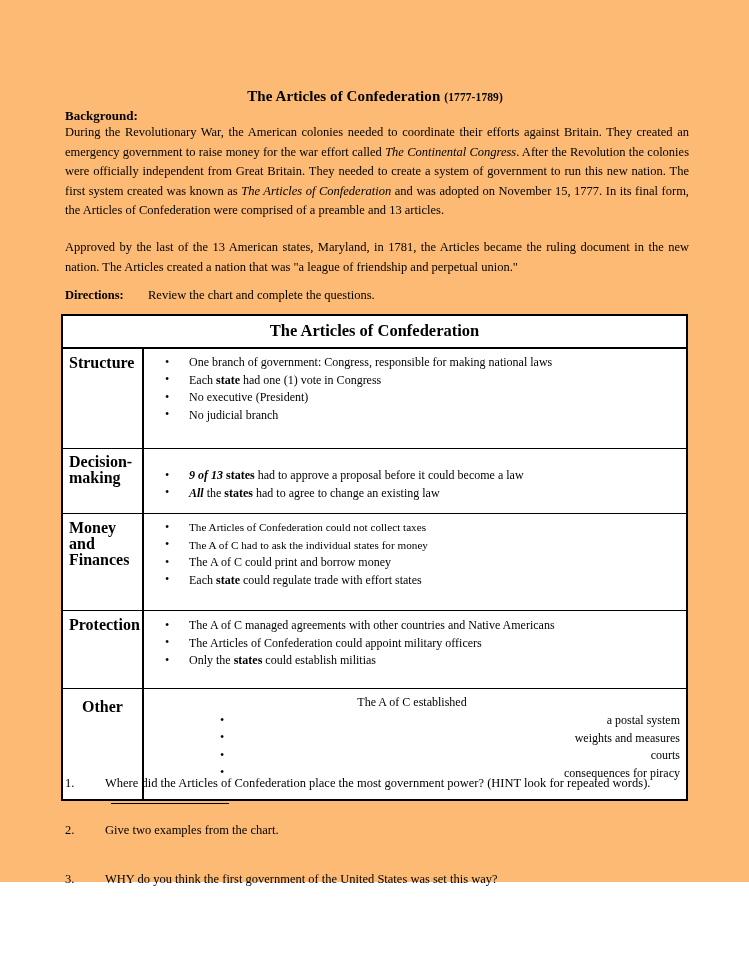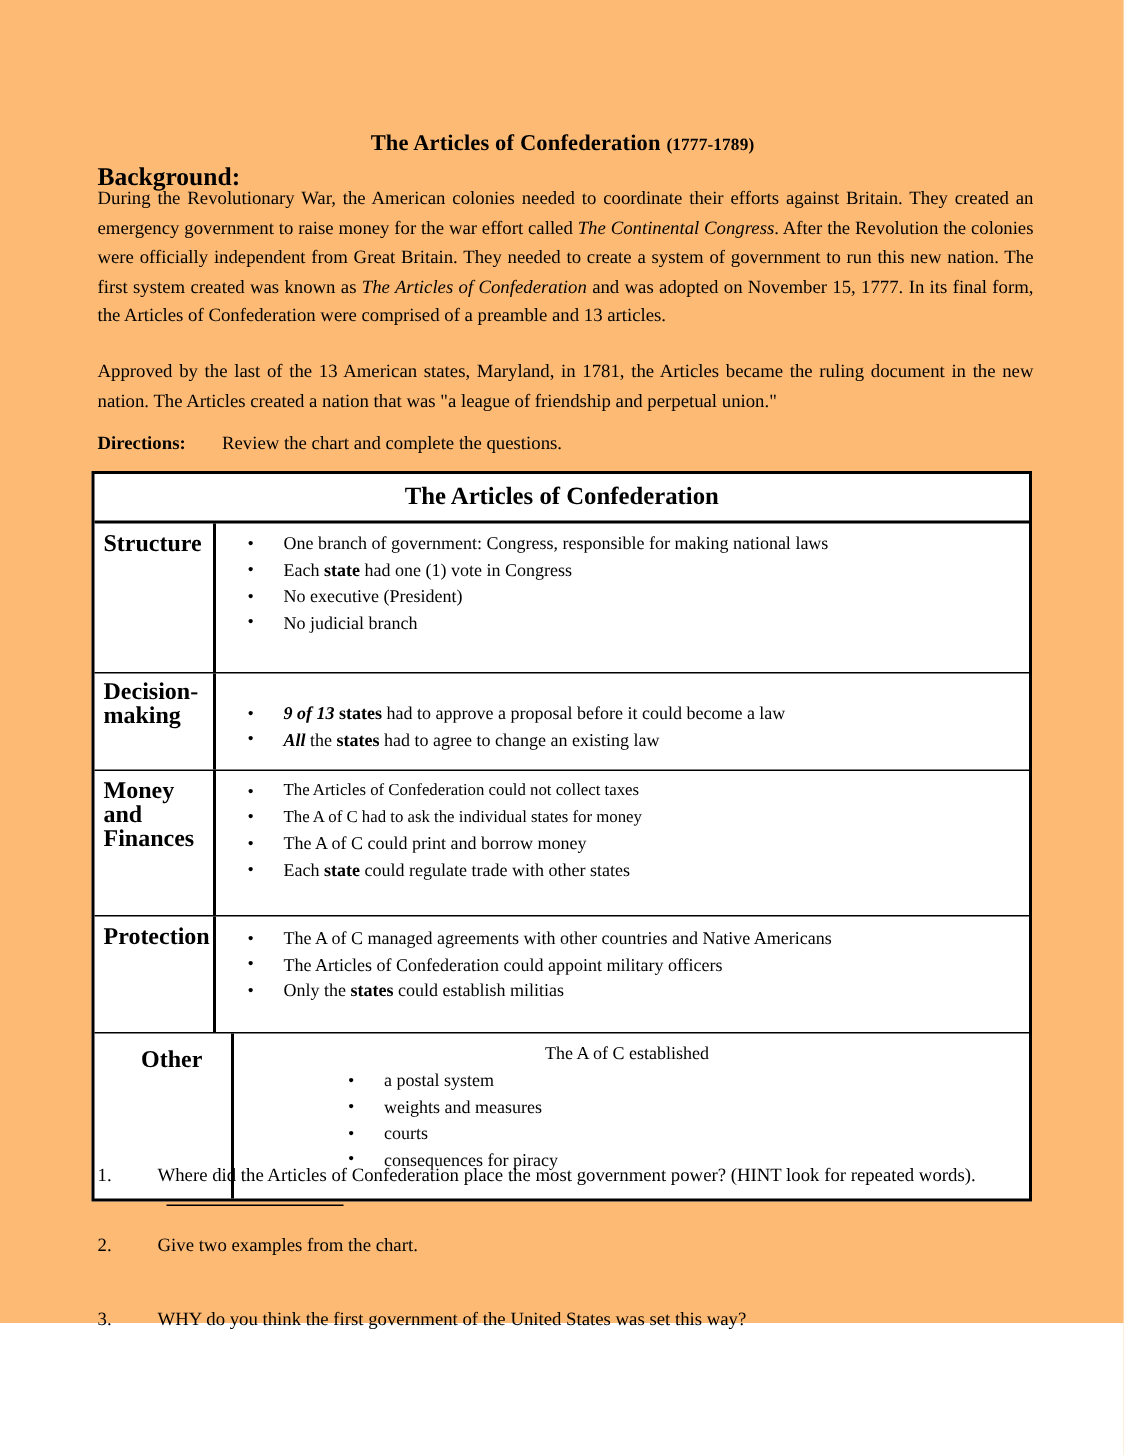--- a/index.html
+++ b/index.html
@@ -36,21 +36,21 @@
   }
   .doc-title .years {
     font-size: 11.5px;
     font-weight: bold;
   }
 
   .background-label {
     position: absolute;
     left: 65px;
     top: 108px;
-    font-size: 17px;
+    font-size: 13px;
     font-weight: bold;
   }
 
   .para {
     position: absolute;
     left: 65px;
     width: 624px;
     font-size: 12.5px;
     line-height: 19.5px;
     text-align: justify;
@@ -88,21 +88,21 @@
     text-align: center;
     font-size: 16.5px;
     font-weight: bold;
     padding: 5px 0 7px 0;
     line-height: 19px;
   }
   .chart-row {
     display: flex;
     border-bottom: 1px solid #000;
   }
-  .chart-row:last-child { border-bottom: none; padding-left: 12px; }
+  .chart-row:last-child { border-bottom: none; }
 
   .cat-cell {
     width: 81px;
     flex: 0 0 81px;
     box-sizing: border-box;
     border-right: 2px solid #000;
     padding: 6px 4px 4px 6px;
     font-size: 16px;
     font-weight: bold;
     line-height: 16px;
@@ -146,21 +146,21 @@
   .row-protection .items-cell { padding-top: 6px; padding-bottom: 18px; }
   .row-other     .cat-cell   { padding-top: 10px; }
   .row-other     .items-cell { padding-top: 5px; padding-bottom: 17px; }
 
   .other-heading {
     text-align: center;
     font-size: 12px;
     line-height: 17.5px;
     margin-bottom: 1px;
   }
-  ul.items.indented li { padding-left: 100px; }
+  ul.items.indented li { padding-left: 100px; text-align: right; }
   ul.items.indented li::before { left: 76px; }
 
   
   .question {
     position: absolute;
     left: 65px;
     width: 624px;
     font-size: 12.5px;
     line-height: 19px;
   }
@@ -234,21 +234,21 @@
       </div>
     </div>
 
     <div class="chart-row row-money">
       <div class="cat-cell">Money and Finances</div>
       <div class="items-cell">
         <ul class="items">
           <li class="sm"><span>The Articles of Confederation could not collect taxes</span></li>
           <li class="sm"><span>The A of C had to ask the individual states for money</span></li>
           <li><span>The A of C could print and borrow money</span></li>
-          <li><span>Each </span><b>state</b><span> could regulate trade with other states</span></li>
+          <li><span>Each </span><b>state</b><span> could regulate trade with effort states</span></li>
         </ul>
       </div>
     </div>
 
     <div class="chart-row row-protection">
       <div class="cat-cell">Protection</div>
       <div class="items-cell">
         <ul class="items">
           <li><span>The A of C managed agreements with other countries and Native Americans</span></li>
           <li><span>The Articles of Confederation could appoint military officers</span></li>

